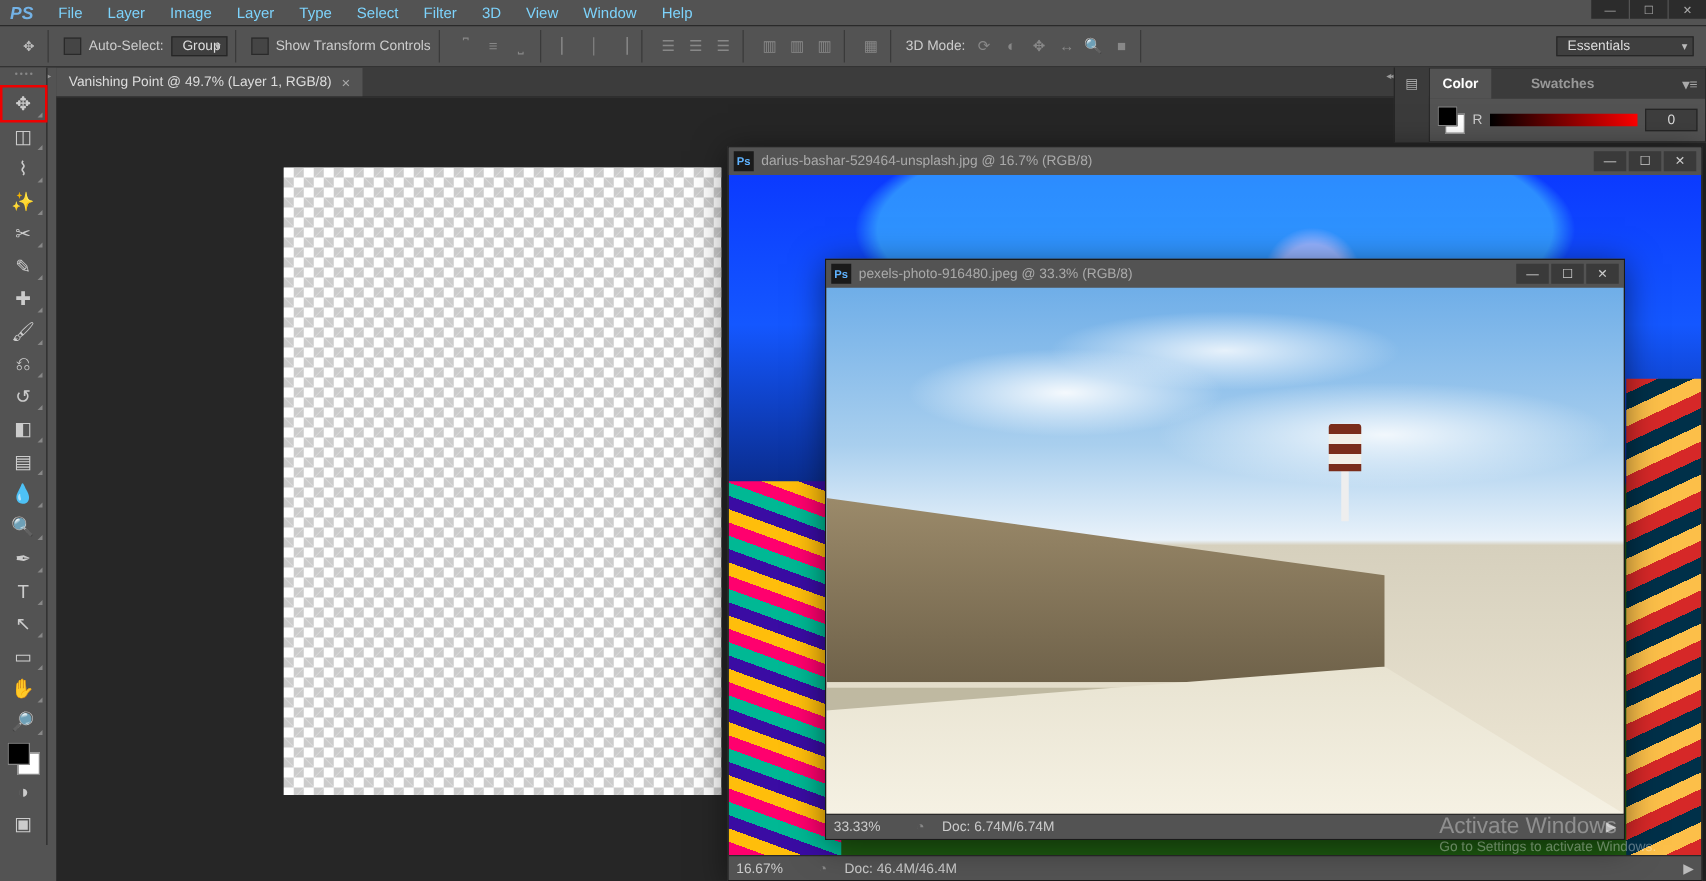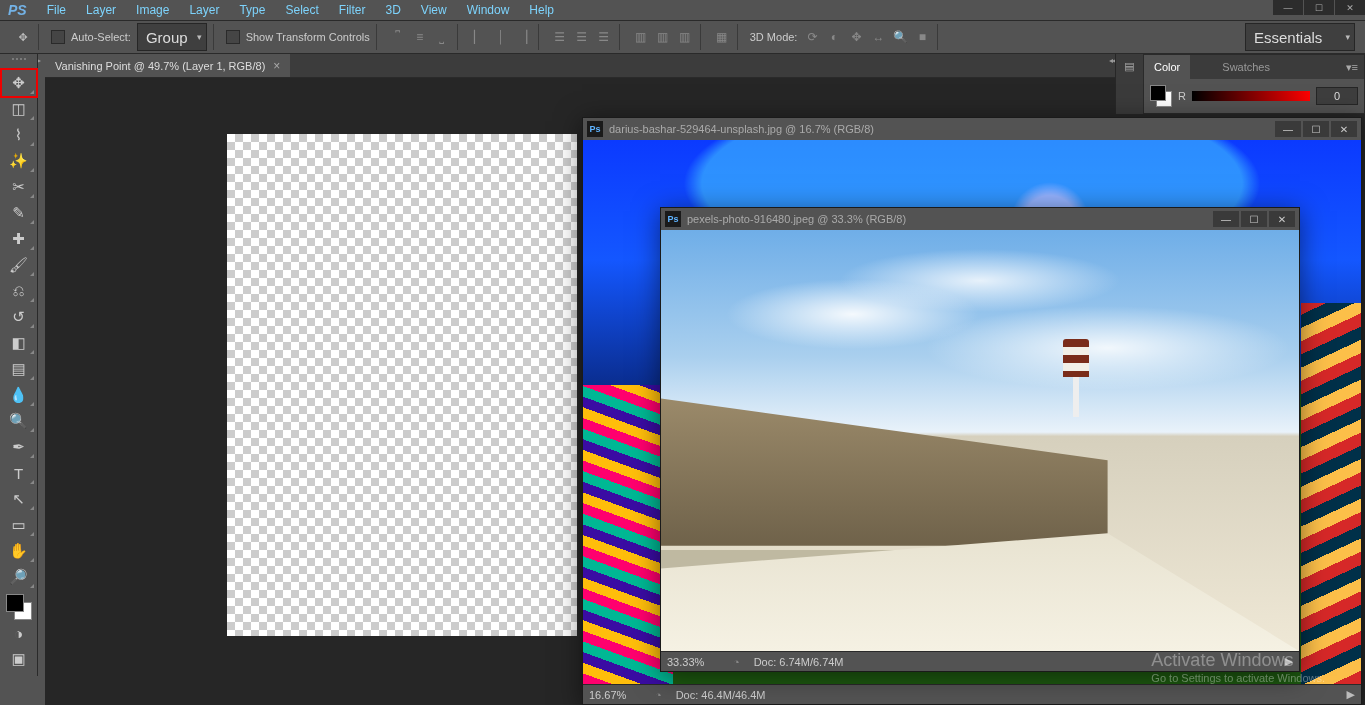--- a/index.html
+++ b/index.html
@@ -11,21 +11,21 @@
   .menubar .mitem { padding:0 10px; color:#7dd3fc; font-size:12px; cursor:default; }
   .win-controls { position:absolute; right:0; top:0; display:flex; }
   .win-controls div { width:30px; height:15px; background:#2c2c2c; margin-left:1px; display:flex; align-items:center; justify-content:center; font-size:9px; color:#aaa; }
 
   
   .optionbar { height:34px; background:#535353; border-top:1px solid #2a2a2a; border-bottom:1px solid #2a2a2a; display:flex; align-items:center; padding:0 8px; gap:6px; position:relative; }
   .ob-seg { display:flex; align-items:center; gap:6px; padding:0 6px; border-right:1px solid #3a3a3a; height:26px; }
   .ob-seg:last-child{border:none;}
   .ob-icon { width:18px; height:18px; display:flex; align-items:center; justify-content:center; color:#bbb; }
   .cbx { width:14px; height:14px; border:1px solid #2a2a2a; background:#454545; display:inline-block; }
-  .ddown { background:#3f3f3f; border:1px solid #262626; height:28px; padding:0 18px 0 8px; display:flex; align-items:center; color:#ddd; font-size:15px; position:relative; }
+  .ddown { background:#3f3f3f; border:1px solid #262626; height:16px; padding:0 4px 0 8px; display:flex; align-items:center; color:#ddd; font-size:11px; position:relative; }
   .ddown::after { content:"▾"; position:absolute; right:4px; color:#bbb; font-size:9px; }
   .align-set { display:flex; gap:4px; }
   .align-set span { width:18px; height:18px; display:flex; align-items:center; justify-content:center; color:#888; font-size:12px; }
   .wkspace { position:absolute; right:10px; }
 
   
   .tabstrip { height:24px; background:#3c3c3c; display:flex; align-items:stretch; border-bottom:1px solid #2a2a2a; margin-left:45px; }
   .doc-tab { padding:0 10px; display:flex; align-items:center; gap:8px; background:#535353; color:#ddd; font-size:11px; }
   .doc-tab .x { color:#aaa; font-size:12px; }
 
@@ -50,21 +50,21 @@
       linear-gradient(45deg,transparent 75%,#ccc 75%),
       linear-gradient(-45deg,transparent 75%,#ccc 75%);
     background-size:16px 16px;
     background-position:0 0,0 8px,8px -8px,-8px 0;
     background-color:#fff;
   }
 
   
   .dock-strip { position:absolute; right:0; top:54px; width:38px; height:60px; background:#3b3b3b; border-left:1px solid #272727; display:flex; flex-direction:column; align-items:center; padding-top:6px; gap:6px;}
   .dock-panel { position:absolute; right:38px; top:54px; width:222px; background:#535353; border:1px solid #2a2a2a; }
-  .dp-head { height:24px; display:flex; align-items:center; background:#3b3b3b; }
+  .dp-head { height:24px; display:flex; align-items:center; background:#3b3b3b;font-weight:bold; }
   .dp-tab { padding:0 10px; height:100%; display:flex; align-items:center; font-size:11px; }
   .dp-tab.active { background:#535353; color:#fff; }
   .dp-tab.inactive { color:#999;margin-left:22px; }
   .dp-body { padding:6px; display:flex; align-items:center; gap:6px;}
   .mini-sw{ width:22px; height:22px; position:relative;}
   .mini-sw .fg{position:absolute;top:0;left:0;width:16px;height:16px;background:#000;border:1px solid #888;}
   .mini-sw .bg{position:absolute;bottom:0;right:0;width:16px;height:16px;background:#fff;border:1px solid #888;}
   .slider{ flex:1; height:10px; background:linear-gradient(90deg,#000,#f00); position:relative;}
   .numbox{ width:42px; height:18px; background:#3e3e3e; border:1px solid #262626; color:#ddd; display:flex; align-items:center; justify-content:center; font-size:11px;}
 

